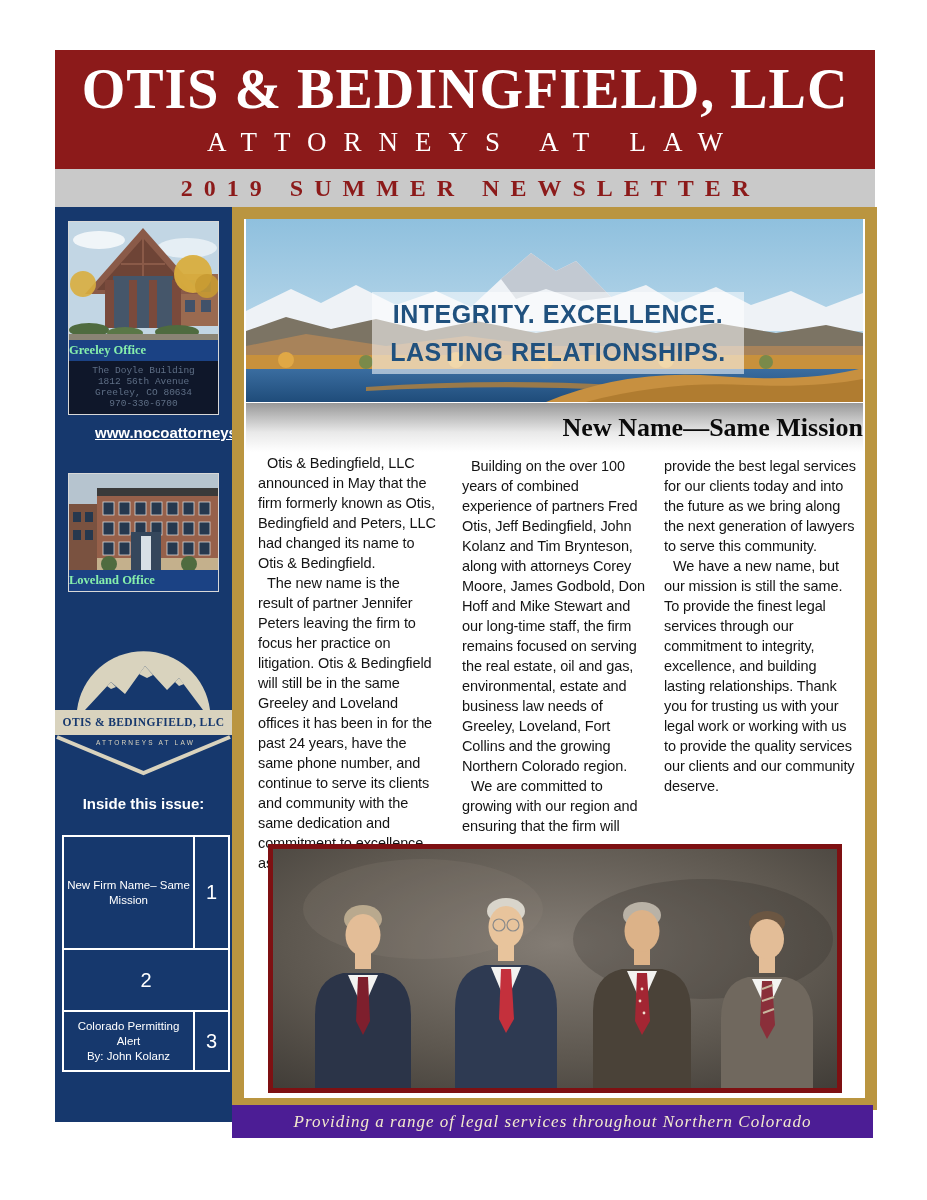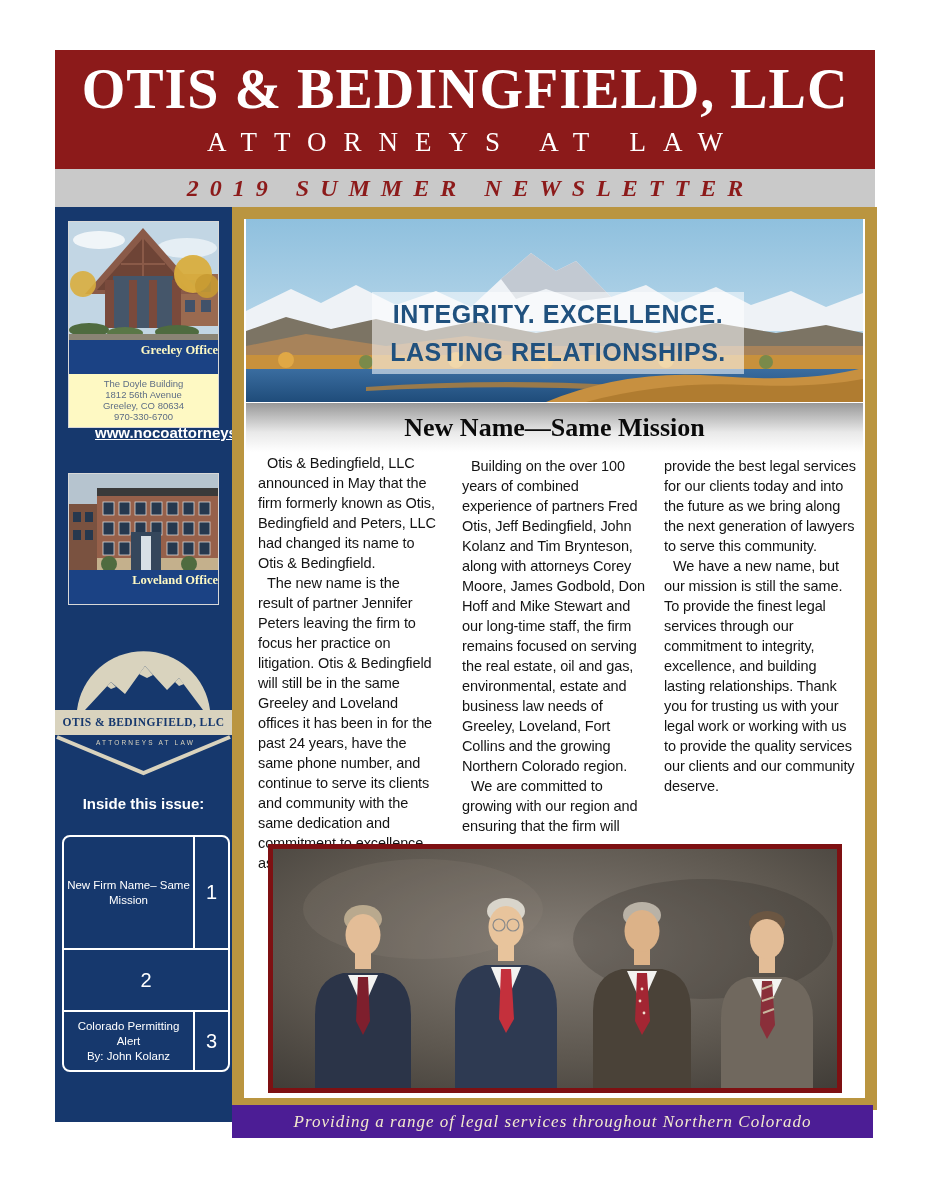--- a/index.html
+++ b/index.html
@@ -8,28 +8,28 @@
   .abs{position:absolute;}
 
   
   .red-banner{left:55px;top:50px;width:820px;height:119px;background:#8C1A1A;text-align:center;}
   .firm-title{margin-top:6px;font-family:"Liberation Serif",serif;font-weight:bold;
               font-size:56px;color:#ffffff;letter-spacing:1px;line-height:66px;}
   .firm-tagline{font-family:"Liberation Serif",serif;font-size:27px;color:#ffffff;
                 letter-spacing:17px;padding-left:17px;line-height:40px;}
   .gray-bar{left:55px;top:169px;width:820px;height:38px;background:#C9C9C9;text-align:center;}
   .issue-title{font-family:"Liberation Serif",serif;font-weight:600;font-size:24px;color:#8C1A1A;
-               letter-spacing:11px;padding-left:11px;line-height:38px;font-style:italic;}
+               letter-spacing:11px;padding-left:11px;line-height:38px;}
 
   
   .sidebar{left:55px;top:207px;width:177px;height:915px;background:#16386D;}
   .office-card{position:absolute;left:13px;width:151px;border:1px solid #d8d8d8;box-sizing:border-box;}
-  .office-band{background:#1B4284;text-align:right;font-family:"Liberation Serif",serif;
-               font-weight:bold;font-size:12.5px;color:#fef9c3;line-height:21px;height:34px;}
-  .office-addr{background:#fef9c3;color:#5E6E85;font-family:Liberation Sans, sans-serif;
+  .office-band{background:#1B4284;text-align:left;font-family:"Liberation Serif",serif;
+               font-weight:bold;font-size:12.5px;color:#86efac;line-height:21px;height:21px;}
+  .office-addr{background:#0f172a;color:#5E6E85;font-family:Liberation Mono, monospace;
                font-size:9.5px;line-height:11px;text-align:center;padding:4px 1px 5px 1px;}
   .weblink{left:55px;top:424px;width:177px;text-align:center;font-size:15px;font-weight:bold;
            color:#ffffff;text-decoration:underline;cursor:pointer;margin-left:40px;}
   .logo-band{left:55px;top:710px;width:177px;height:25px;background:#D9D3BE;text-align:center;
              font-family:"Liberation Serif",serif;font-weight:bold;font-size:11.5px;color:#16386D;
              line-height:25px;letter-spacing:0.4px;}
   .logo-tagline{left:55px;top:739px;width:177px;text-align:center;color:#D9D3BE;font-size:6.5px;
                 letter-spacing:2.2px;padding-left:2px;}
   .inside-heading{left:55px;top:795px;width:177px;text-align:center;color:#ffffff;
                   font-weight:bold;font-size:15px;}
@@ -43,21 +43,21 @@
             font-size:20px;font-family:"Liberation Sans",sans-serif;}
 
   
   .frame{left:232px;top:207px;width:645px;height:903px;background:#BA9540;}
   .inner{left:244px;top:219px;width:621px;height:879px;background:#ffffff;}
   .hero{left:246px;top:219px;width:617px;height:191px;overflow:hidden;}
   .hero-overlay{position:absolute;left:126px;top:73px;width:372px;height:82px;
                 background:rgba(255,255,255,0.55);text-align:center;color:#20517E;
                 font-size:25px;font-weight:600;letter-spacing:0.5px;line-height:38px;padding-top:3px;
                 box-sizing:border-box;}
-  .headline-band{left:246px;top:403px;width:617px;height:49px;text-align:center;
+  .headline-band{left:246px;top:403px;width:617px;height:49px;text-align:right;
                  background:linear-gradient(#989898,#e9e9e9 60%,#ffffff);
                  font-family:"Liberation Serif",serif;font-weight:bold;font-size:26px;color:#0b0b0b;
                  line-height:49px;}
   .col{color:#141414;font-size:14.5px;line-height:20px;letter-spacing:-0.1px;}
   .col p{margin:0;}
   .col p.indent{text-indent:9px;}
   .col1{left:258px;top:453px;width:180px;}
   .col2{left:462px;top:456px;width:187px;}
   .col3{left:664px;top:456px;width:192px;}
   .group-photo{left:268px;top:844px;width:564px;height:239px;border:5px solid #7E1012;}
@@ -166,21 +166,21 @@
       <path d="M106,38 L110,34 L115,40 L110,42 Z" fill="#D9D3BE"></path>
     </svg>
     <div class="abs logo-band" style="left:0;top:503px;width:177px;">OTIS &amp; BEDINGFIELD, LLC</div>
     <svg class="abs" style="left:0;top:528px;" width="177" height="42" viewBox="0 0 177 42">
       <polyline points="2,2 88.5,38 175,2" fill="none" stroke="#D9D3BE" stroke-width="4"></polyline>
     </svg>
     <div class="abs logo-tagline" style="left:0;top:532px;width:177px;">ATTORNEYS AT LAW</div>
 
     <div class="abs inside-heading" style="left:0;top:588px;width:177px;">Inside this issue:</div>
 
-    <div class="abs toc" style="left:7px;top:628px;border-radius:8px;">
+    <div class="abs toc" style="left:7px;top:628px;">
       <div class="toc-row" style="height:113px;">
         <div class="toc-title">
           <div>New Firm Name– Same Mission</div>
         </div>
         <div class="toc-page">1</div>
       </div>
       <div class="toc-row" style="height:62px;">
         <div class="toc-page">2</div>
       </div>
       <div class="toc-row" style="height:58px;">

